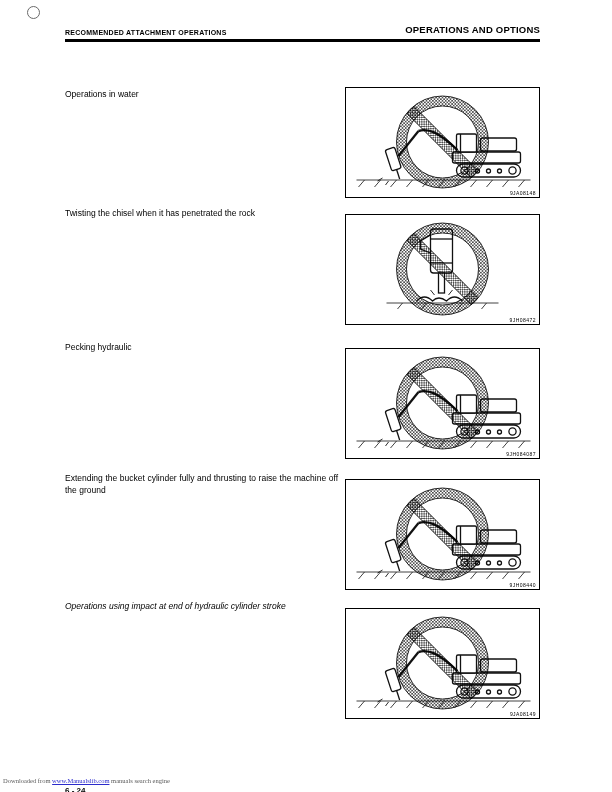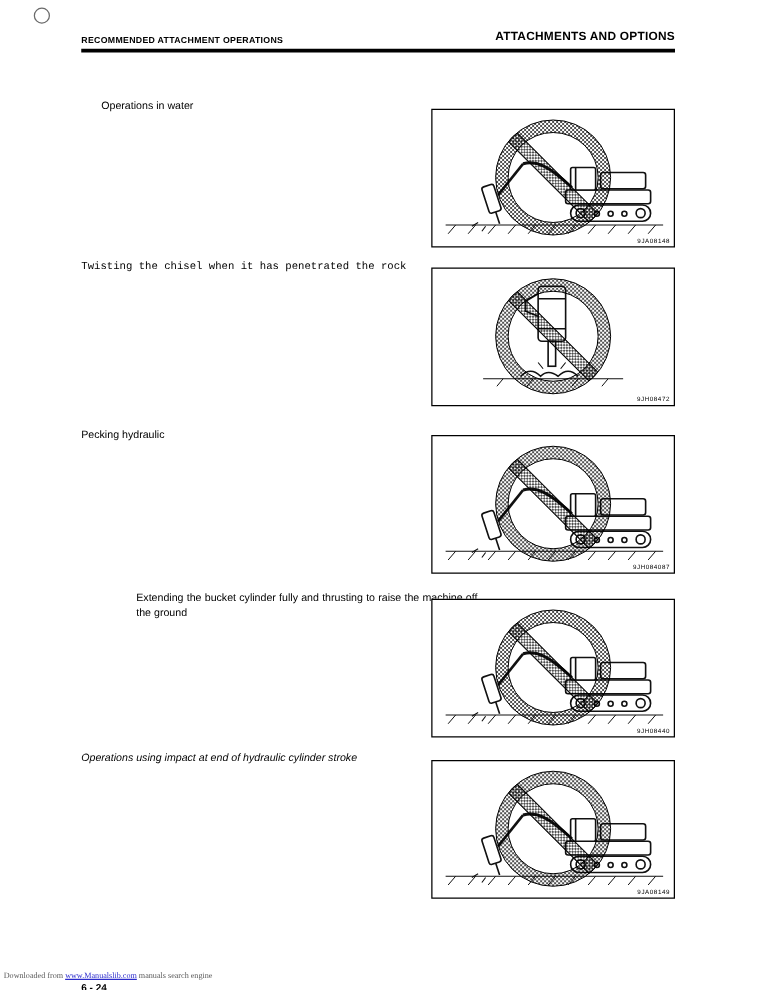--- a/index.html
+++ b/index.html
@@ -6,24 +6,24 @@
   body{
     width:612px;height:792px;position:relative;background:#fff;
     font-family:"Liberation Sans",sans-serif;color:#000;overflow:hidden;
   }
   .punch-hole{position:absolute;left:27px;top:6px;width:11px;height:11px;
     border:1px solid #6a6a6a;border-radius:50%;}
   .header-left{position:absolute;left:65px;top:29px;font-size:7px;font-weight:bold;letter-spacing:.25px;}
   .header-right{position:absolute;right:72px;top:24px;font-size:9.5px;font-weight:bold;letter-spacing:.2px;}
   .header-rule{position:absolute;left:65px;right:72px;top:39px;height:2.6px;background:#000;}
   .caption{position:absolute;left:65px;font-size:8.5px;line-height:1.45;}
-  .cap-0{top:78px;margin-left:16px;}
-  .cap-1{top:207px;font-family:Liberation Mono, monospace;}
+  .cap-0{top:88px;}
+  .cap-1{top:207px;}
   .cap-2{top:341px;}
-  .cap-3{top:472px;width:273px;text-align:justify;margin-left:44px;}
+  .cap-3{top:472px;width:273px;text-align:justify;}
   .cap-4{top:600px;font-style:italic;}
   .figure-box{position:absolute;left:345px;width:195px;height:111px;
     border:1.2px solid #000;box-sizing:border-box;background:#fff;}
   .box-0{top:87px;}
   .box-1{top:214px;}
   .box-2{top:348px;}
   .box-3{top:479px;}
   .box-4{top:608px;}
   .figure-canvas{position:absolute;left:0;top:0;right:0;bottom:0;overflow:hidden;}
   .figure-canvas svg{display:block;width:100%;height:100%;}
@@ -46,21 +46,21 @@
         <circle cx="96" cy="54" r="46"></circle>
       </clipPath>
   </defs>
 </svg>
 
 <div class="page">
 
   <div class="punch-hole"></div>
 
   <div class="header-left">RECOMMENDED ATTACHMENT OPERATIONS</div>
-  <div class="header-right">ATTACHMENTS AND OPTIONS</div>
+  <div class="header-right">OPERATIONS AND OPTIONS</div>
   <div class="header-rule"></div>
 
   <div class="caption cap-0">Operations in water</div>
   <div class="figure-box box-0">
     <div class="figure-canvas">
   <svg viewBox="0 0 192 109">
     <g stroke="#111" fill="none" stroke-width="0.8">
       <path d="M10,92 H184 M18,92 l-6,7 M34,92 l-6,7 M50,92 l-6,7 M66,92 l-6,7 M82,92 l-6,7 M98,92 l-6,7 M114,92 l-6,7 M130,92 l-6,7 M146,92 l-6,7 M162,92 l-6,7 M178,92 l-6,7"></path>
     </g>
     <g stroke="#111" fill="#fff" stroke-width="1.3">

